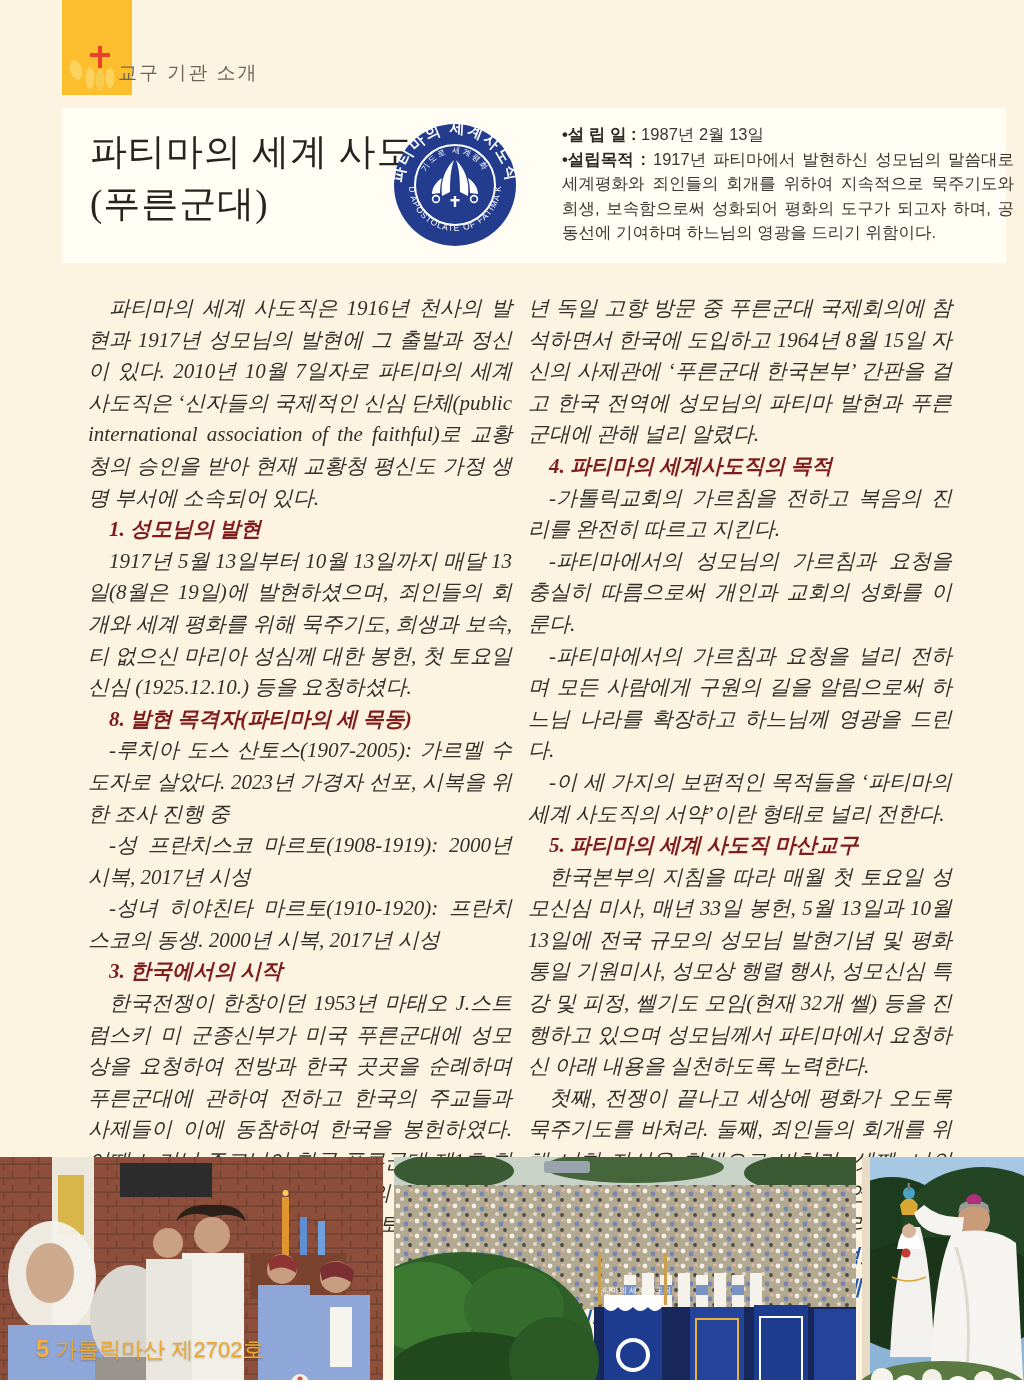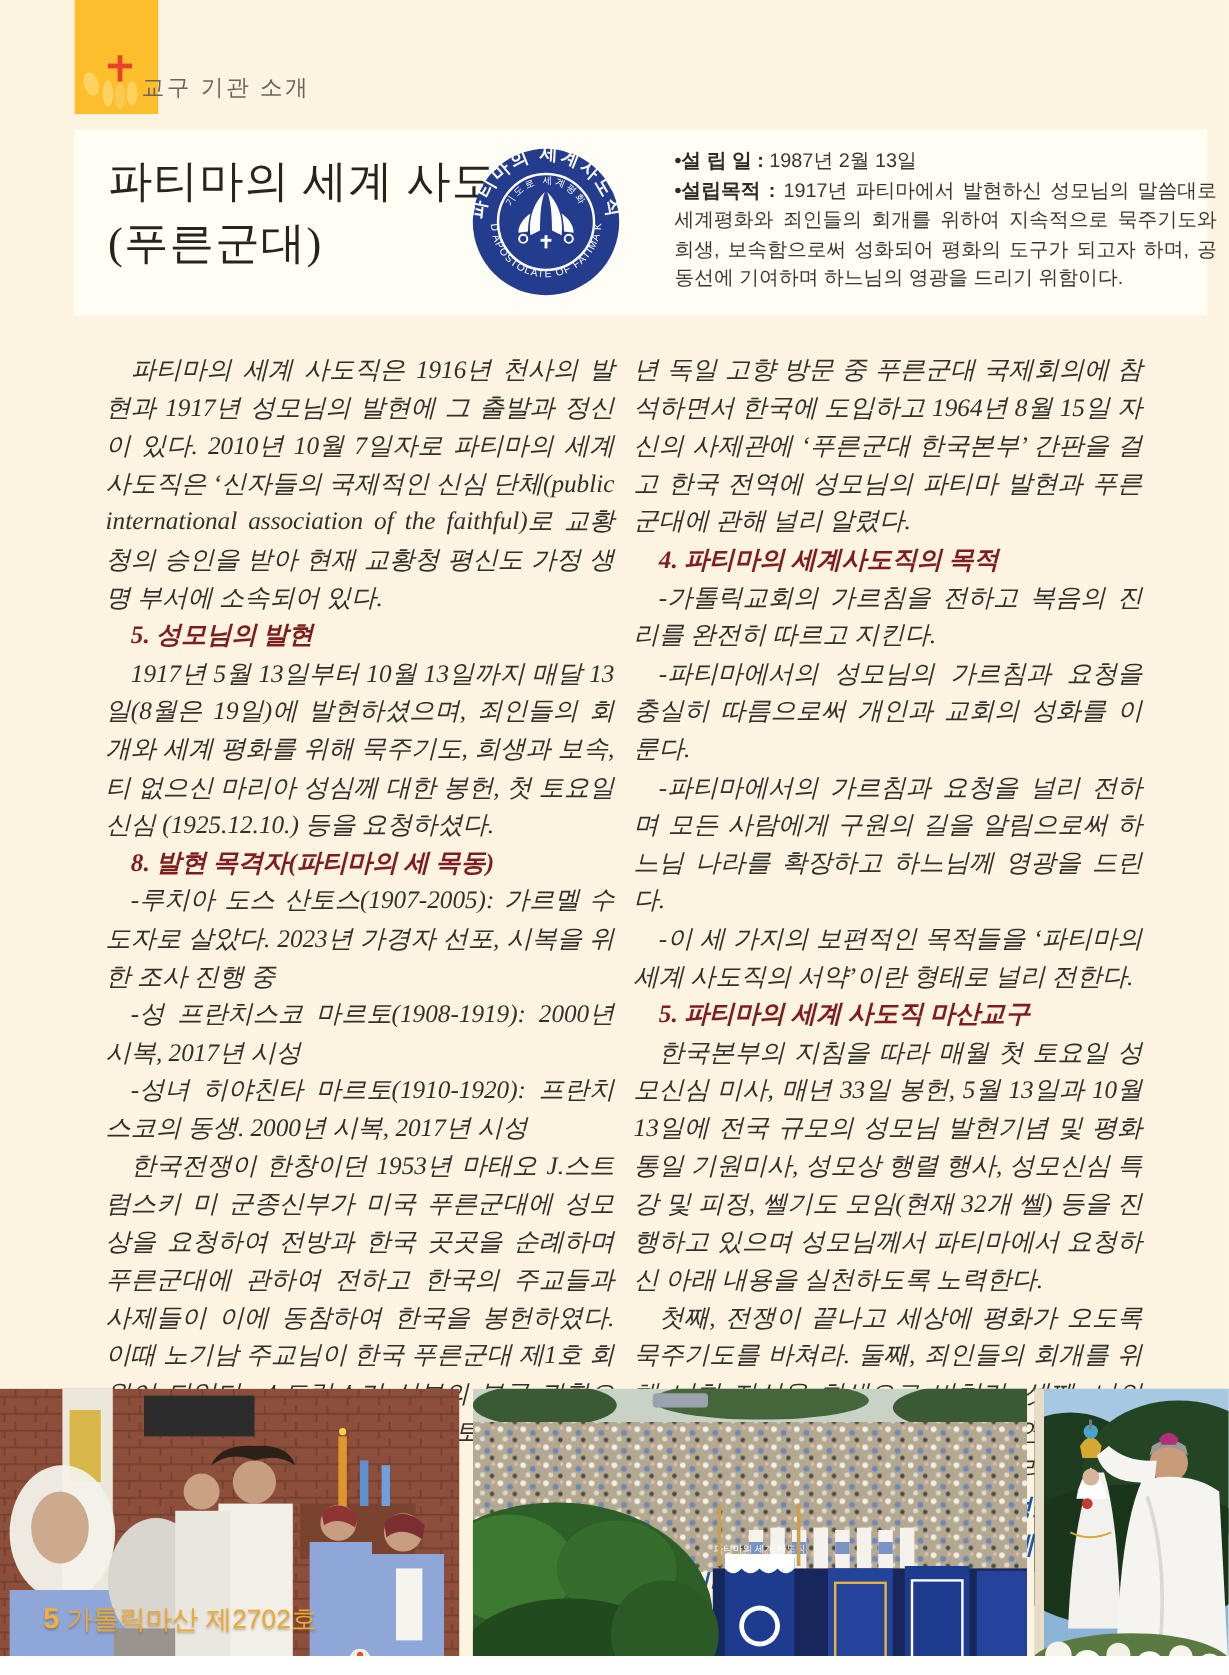--- a/index.html
+++ b/index.html
@@ -89,26 +89,27 @@
     </div>
 
     <div class="info" id="info-list">
         <p><span class="lbl">•설 립 일 : </span>1987년 2월 13일</p>
         <p><span class="lbl">•설립목적 : </span>1917년 파티마에서 발현하신 성모님의 말씀대로 세계평화와 죄인들의 회개를 위하여 지속적으로 묵주기도와 희생, 보속함으로써 성화되어 평화의 도구가 되고자 하며, 공동선에 기여하며 하느님의 영광을 드리기 위함이다.</p>
       </div>
   </div>
 
   <div class="col" id="col-left">
       <p class="body-p">파티마의 세계 사도직은 1916년 천사의 발현과 1917년 성모님의 발현에 그 출발과 정신이 있다. 2010년 10월 7일자로 파티마의 세계 사도직은 ‘신자들의 국제적인 신심 단체(public international association of the faithful)로 교황청의 승인을 받아 현재 교황청 평신도 가정 생명 부서에 소속되어 있다.</p>
-      <h3 class="sec-h">5. 성모님의 발현</h3>
+      <h3 class="sec-h">1. 성모님의 발현</h3>
       <p class="body-p">1917년 5월 13일부터 10월 13일까지 매달 13일(8월은 19일)에 발현하셨으며, 죄인들의 회개와 세계 평화를 위해 묵주기도, 희생과 보속, 티 없으신 마리아 성심께 대한 봉헌, 첫 토요일 신심 (1925.12.10.) 등을 요청하셨다.</p>
       <h3 class="sec-h">8. 발현 목격자(파티마의 세 목동)</h3>
       <p class="body-p">-루치아 도스 산토스(1907-2005): 가르멜 수도자로 살았다. 2023년 가경자 선포, 시복을 위한 조사 진행 중</p>
       <p class="body-p">-성 프란치스코 마르토(1908-1919): 2000년 시복, 2017년 시성</p>
       <p class="body-p">-성녀 히야친타 마르토(1910-1920): 프란치스코의 동생. 2000년 시복, 2017년 시성</p>
+      <h3 class="sec-h">3. 한국에서의 시작</h3>
       <p class="body-p">한국전쟁이 한창이던 1953년 마태오 J.스트럼스키 미 군종신부가 미국 푸른군대에 성모상을 요청하여 전방과 한국 곳곳을 순례하며 푸른군대에 관하여 전하고 한국의 주교들과 사제들이 이에 동참하여 한국을 봉헌하였다. 이때 노기남 주교님이 한국 푸른군대 제1호 회원이 되었다. 스트럼스키 신부의 본국 귀환으로 명맥이 끊어졌던 것을 하 안토니오 신부가 1963</p>
     </div>
   <div class="col" id="col-right">
       <p class="body-p no-indent">년 독일 고향 방문 중 푸른군대 국제회의에 참석하면서 한국에 도입하고 1964년 8월 15일 자신의 사제관에 ‘푸른군대 한국본부’ 간판을 걸고 한국 전역에 성모님의 파티마 발현과 푸른군대에 관해 널리 알렸다.</p>
       <h3 class="sec-h">4. 파티마의 세계사도직의 목적</h3>
       <p class="body-p">-가톨릭교회의 가르침을 전하고 복음의 진리를 완전히 따르고 지킨다.</p>
       <p class="body-p">-파티마에서의 성모님의 가르침과 요청을 충실히 따름으로써 개인과 교회의 성화를 이룬다.</p>
       <p class="body-p">-파티마에서의 가르침과 요청을 널리 전하며 모든 사람에게 구원의 길을 알림으로써 하느님 나라를 확장하고 하느님께 영광을 드린다.</p>
       <p class="body-p">-이 세 가지의 보편적인 목적들을 ‘파티마의 세계 사도직의 서약’이란 형태로 널리 전한다.</p>
       <h3 class="sec-h">5. 파티마의 세계 사도직 마산교구</h3>

